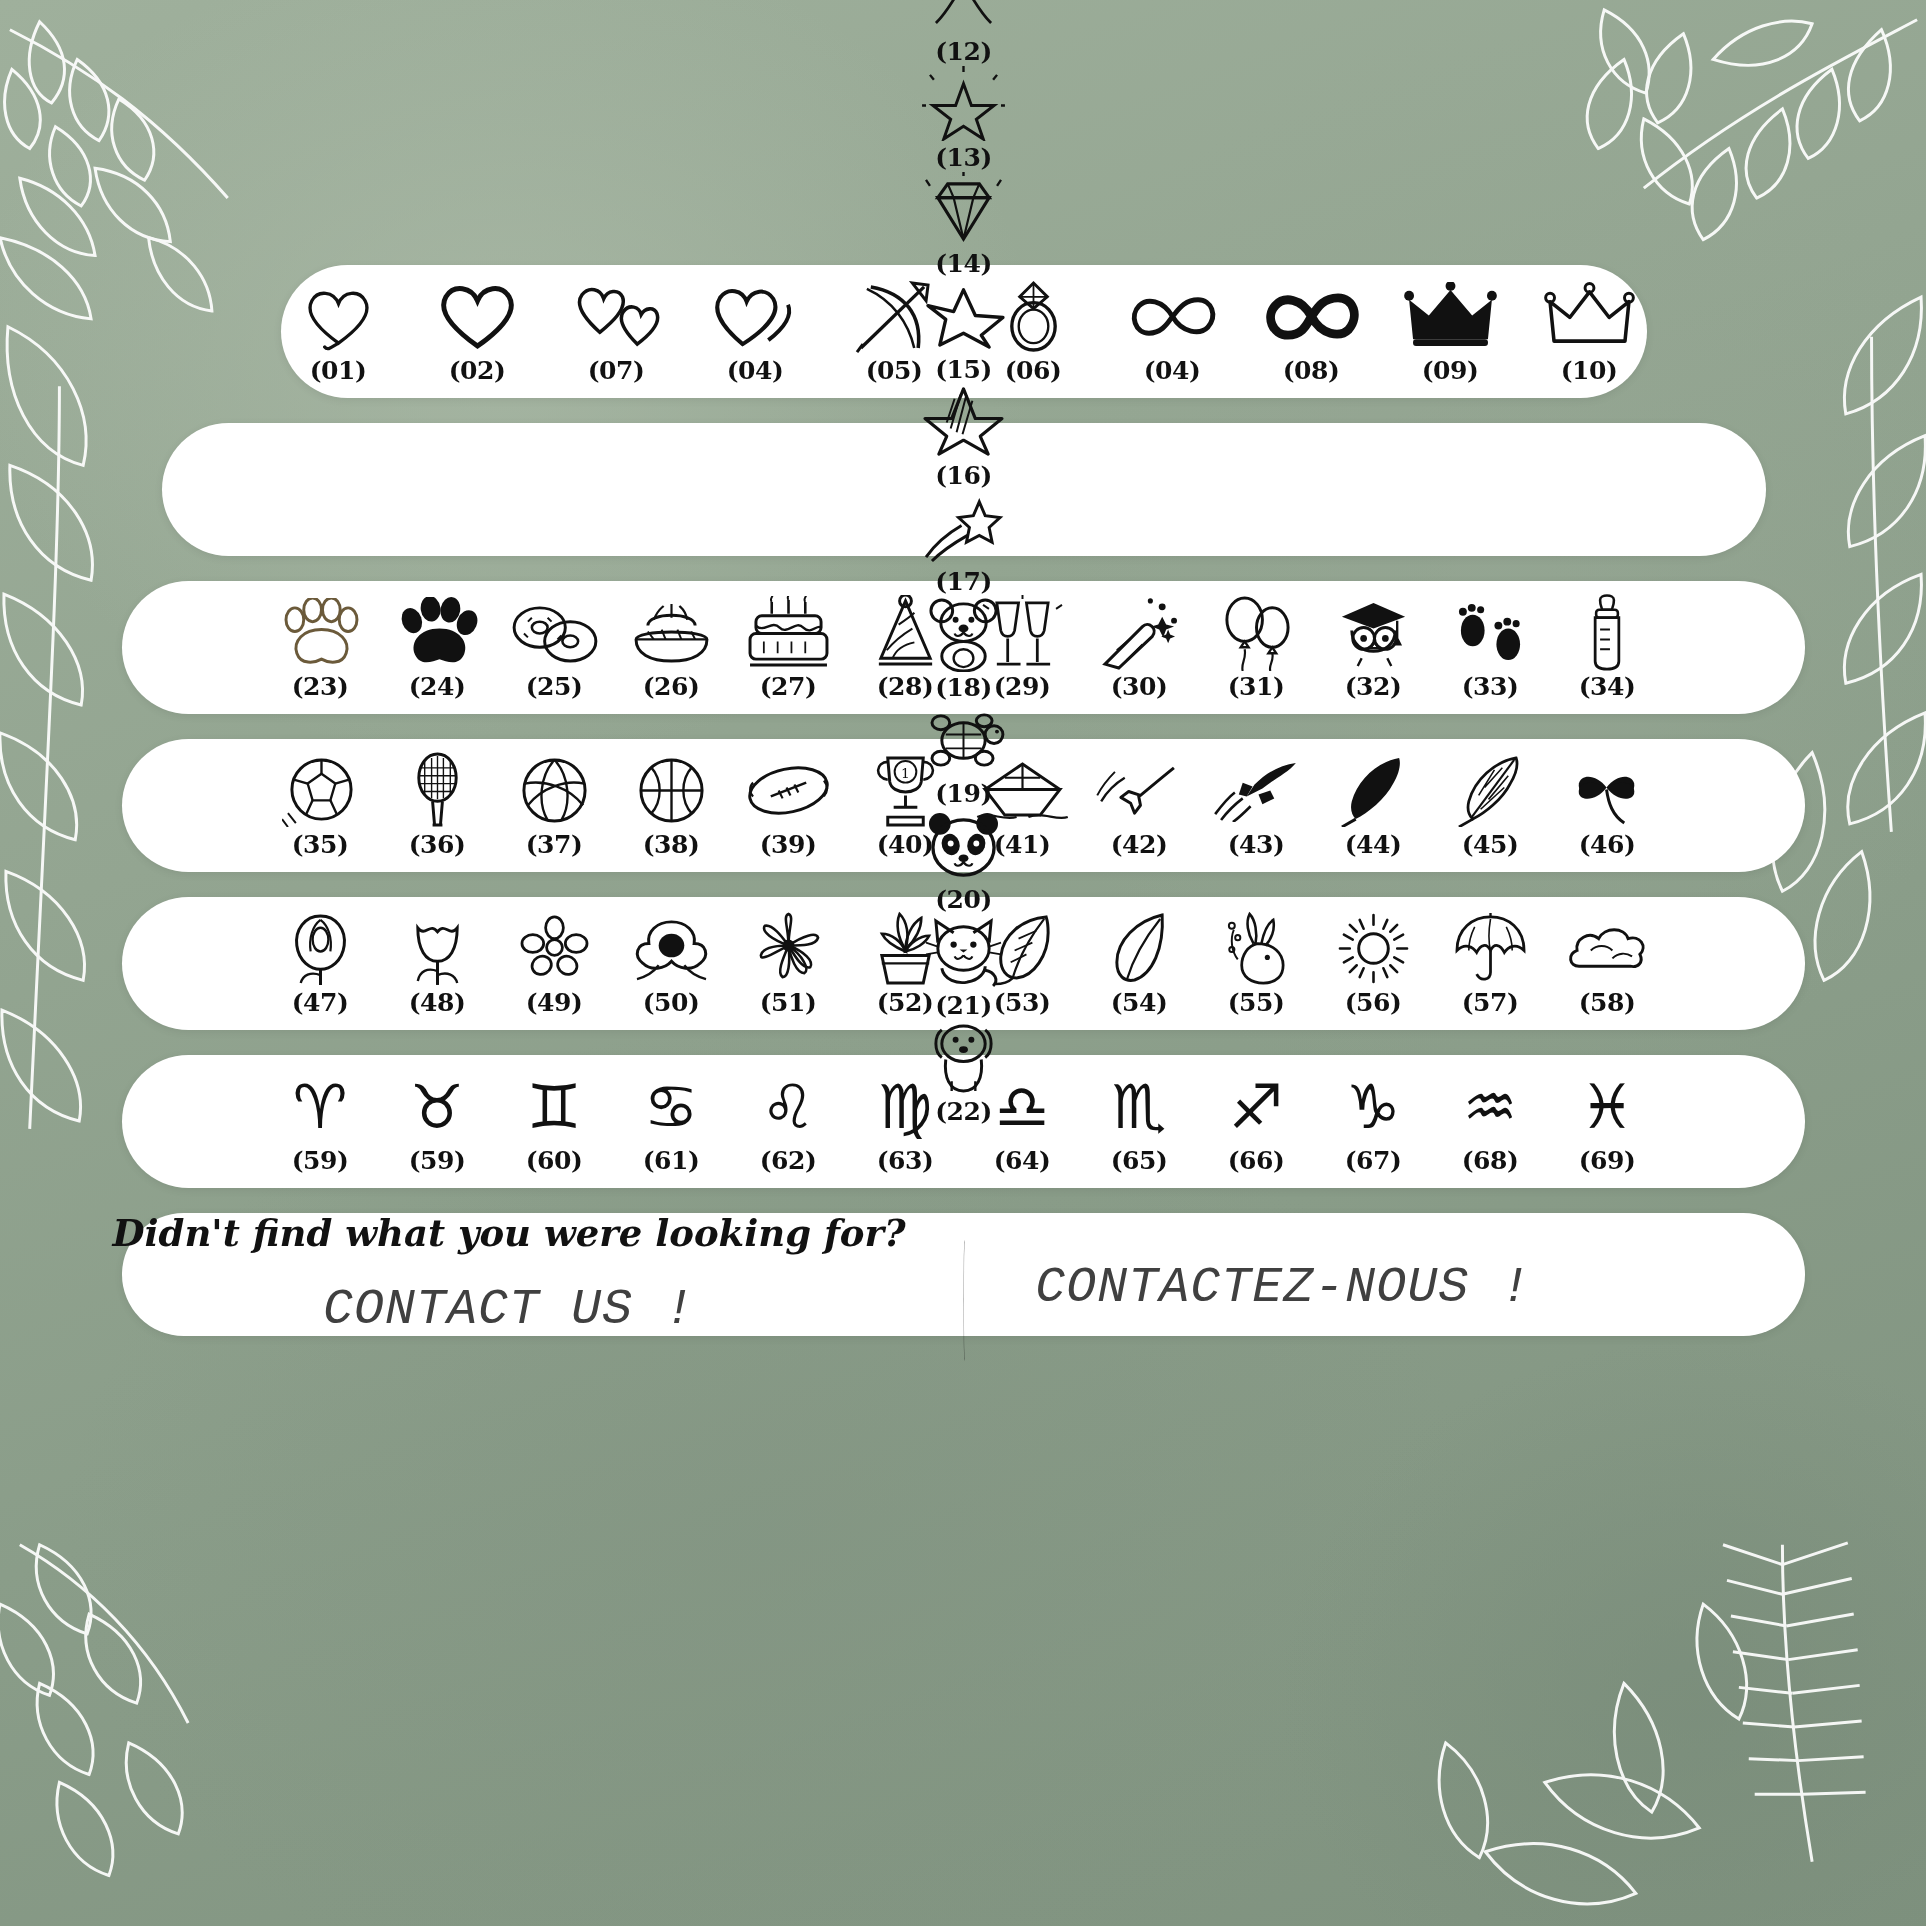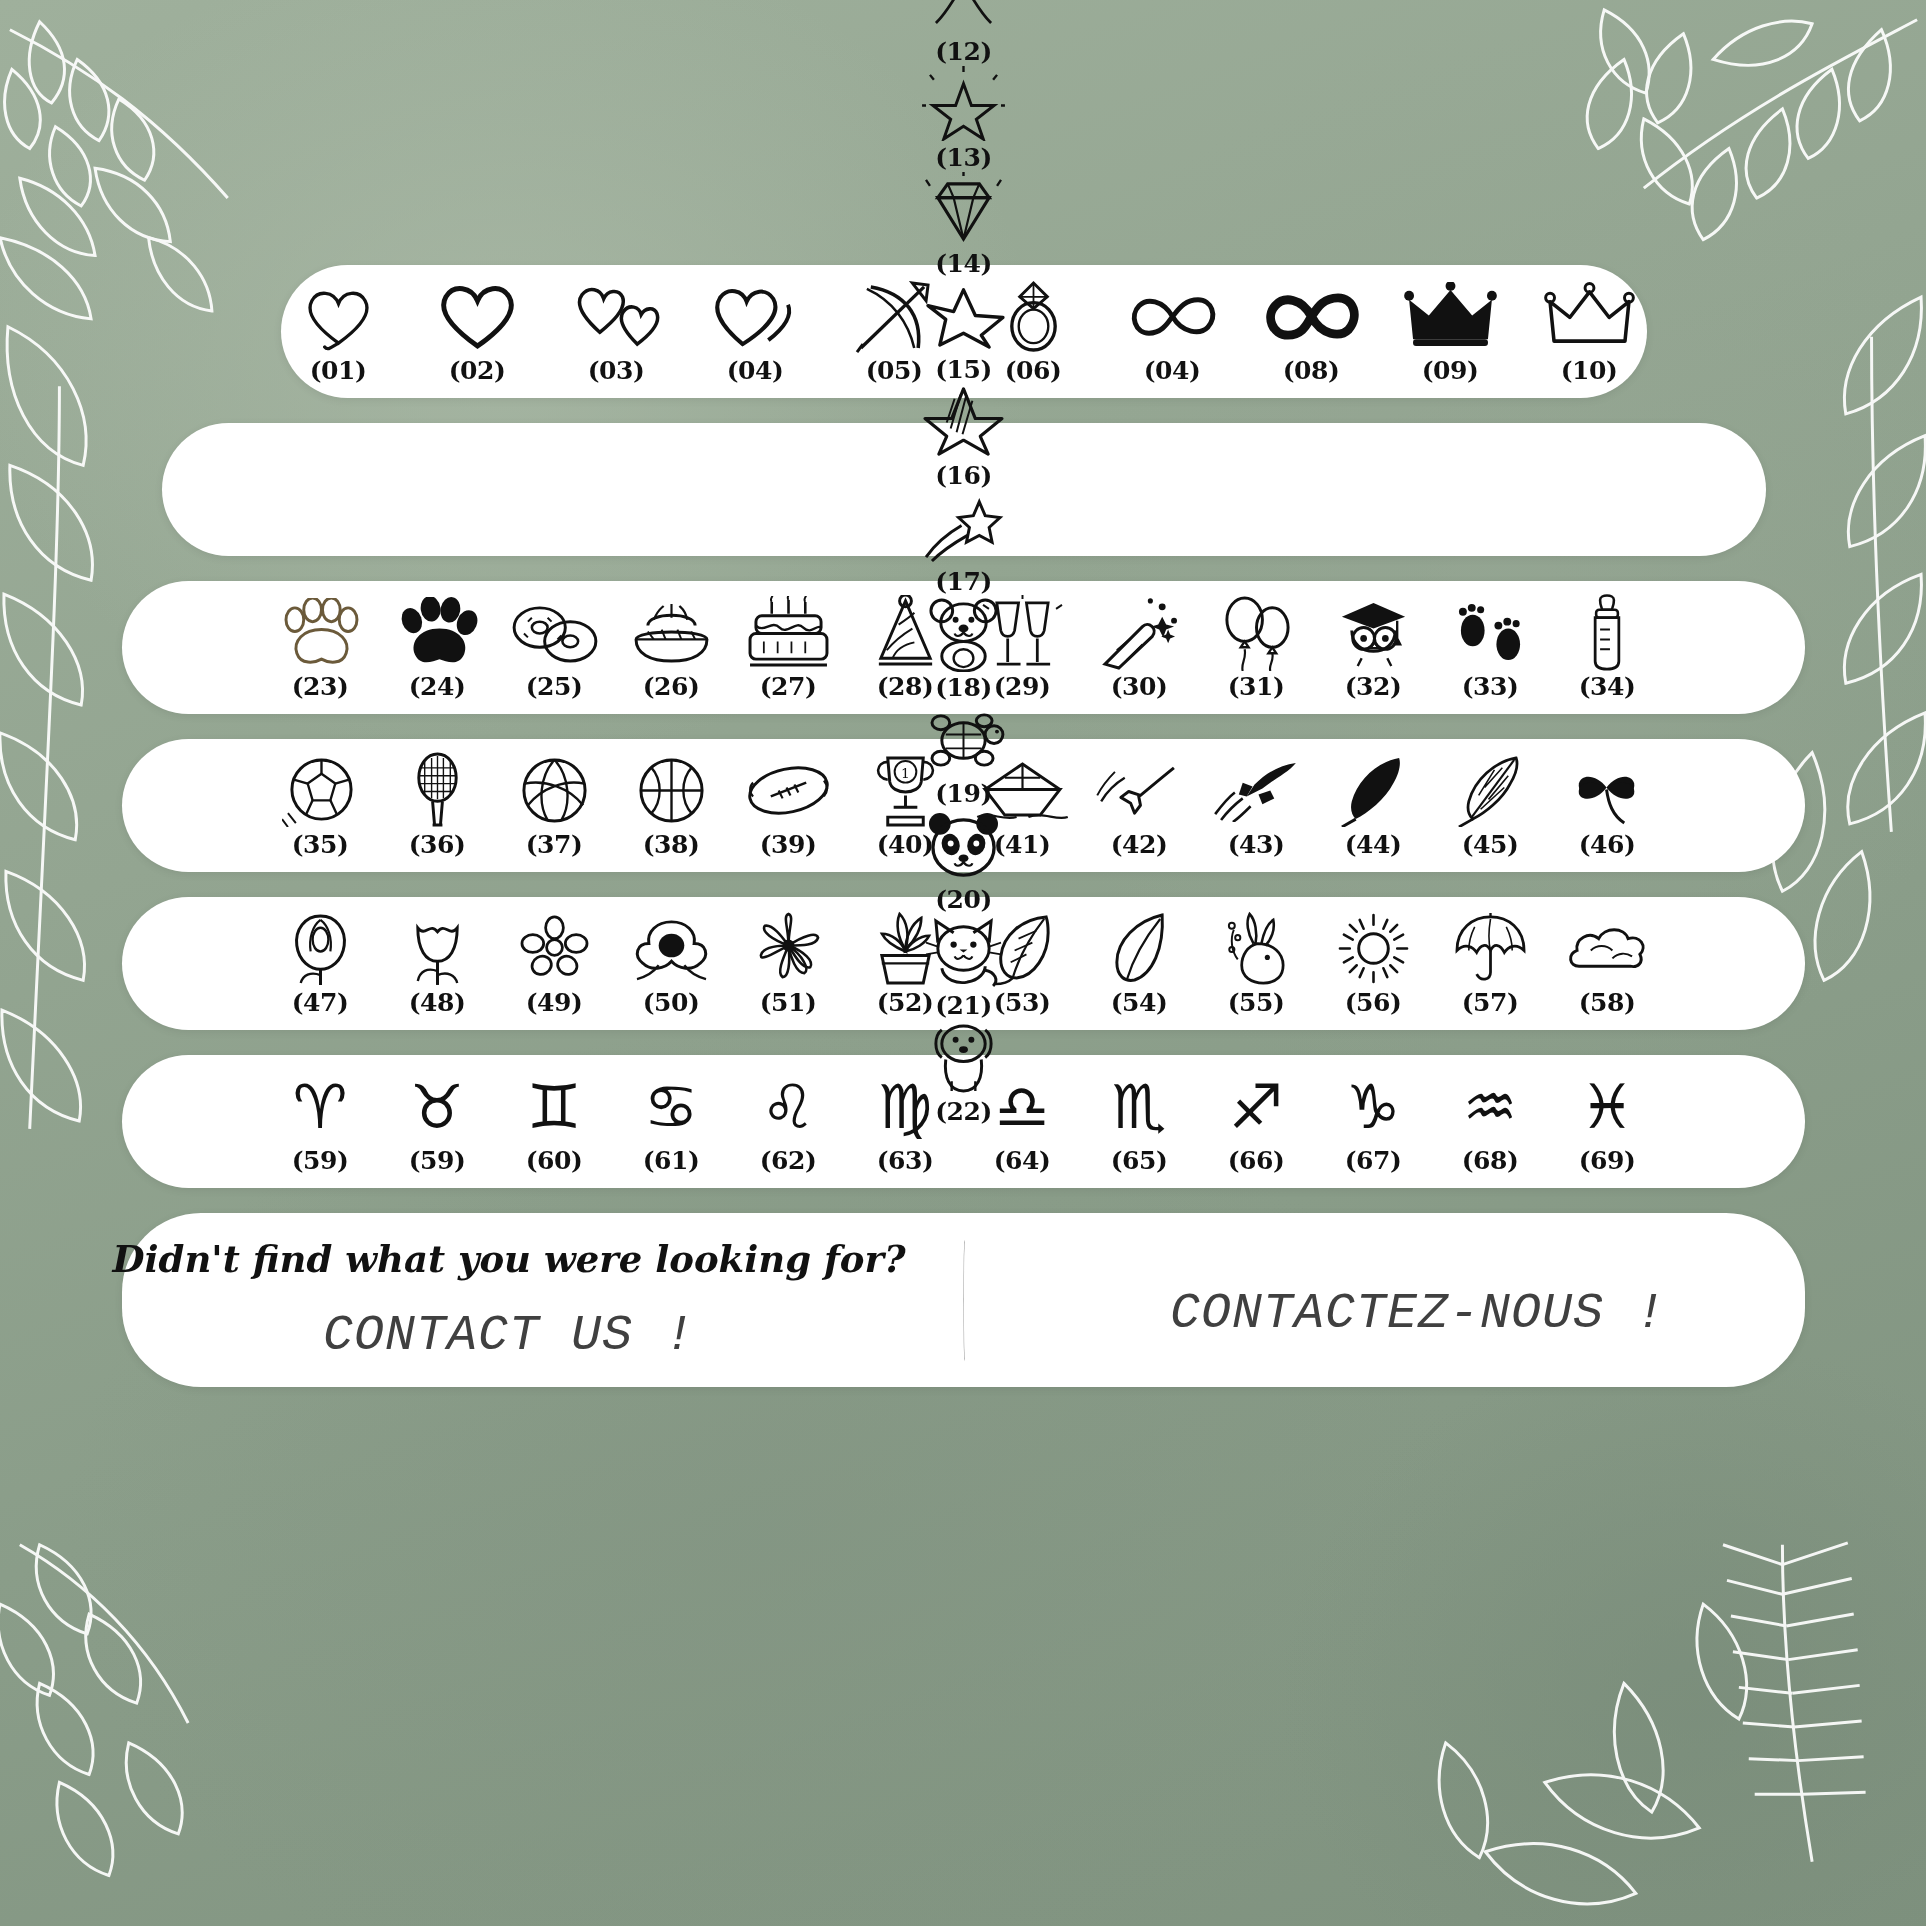--- a/index.html
+++ b/index.html
@@ -89,24 +89,24 @@
   .zodiac {
     font-size: 61px;
     line-height: 61px;
     font-family: "DejaVu Sans", sans-serif;
     color: #111;
   }
   .contact-row {
     margin: 18px auto 0 auto;
     background: #ffffff;
     border-radius: 79px;
-    height: 174px;
+    height: 123px;
     display: flex;
     align-items: center;
-    justify-content: space-between;
+    justify-content: flex-start;
     position: relative;
     box-shadow: 0 2px 8px rgba(0,0,0,0.08);
   }
   .contact-block {
     display: flex;
     flex-direction: column;
     align-items: center;
     justify-content: center;
     width: 46%;
   }
@@ -221,21 +221,21 @@
         </div>
         <div class="code">(02)</div>
       </div>
       <div class="cell">
         <div class="glyph">
           <svg width="93" height="71" viewBox="0 0 94 72">
               <path d="M30 52 C 10 34, 6 22, 12 14 C 19 5, 31 8, 34 18 C 38 9, 49 8, 53 16 C 57 26, 48 38, 30 52 Z" fill="none" stroke="#111" stroke-width="3.6"></path>
               <path d="M68 64 C 52 48, 49 38, 54 31 C 60 23, 70 26, 72 34 C 76 27, 85 26, 88 33 C 91 41, 84 52, 68 64 Z" fill="none" stroke="#111" stroke-width="3.6"></path>
             </svg>
         </div>
-        <div class="code">(03)</div>
+        <div class="code">(07)</div>
       </div>
       <div class="cell">
         <div class="glyph">
           <svg width="93" height="71" viewBox="0 0 94 72">
               <path d="M34 64 C 10 44, 4 28, 11 17 C 19 6, 34 9, 38 21 C 43 9, 58 7, 65 18 C 72 30, 62 46, 34 64 Z" fill="none" stroke="#111" stroke-width="4"></path>
               <path d="M60 60 C 78 46, 84 34, 80 24" fill="none" stroke="#111" stroke-width="4"></path>
             </svg>
         </div>
         <div class="code">(04)</div>
       </div>

